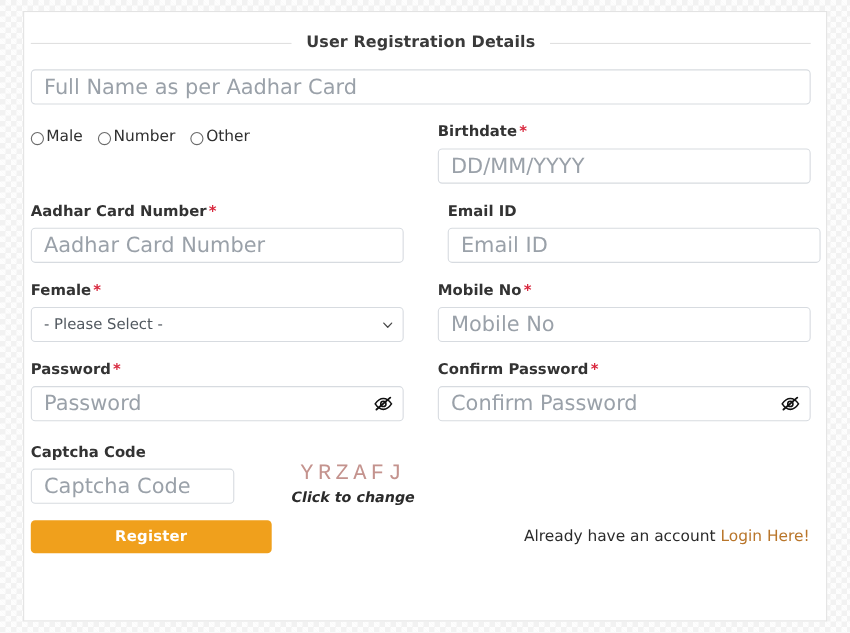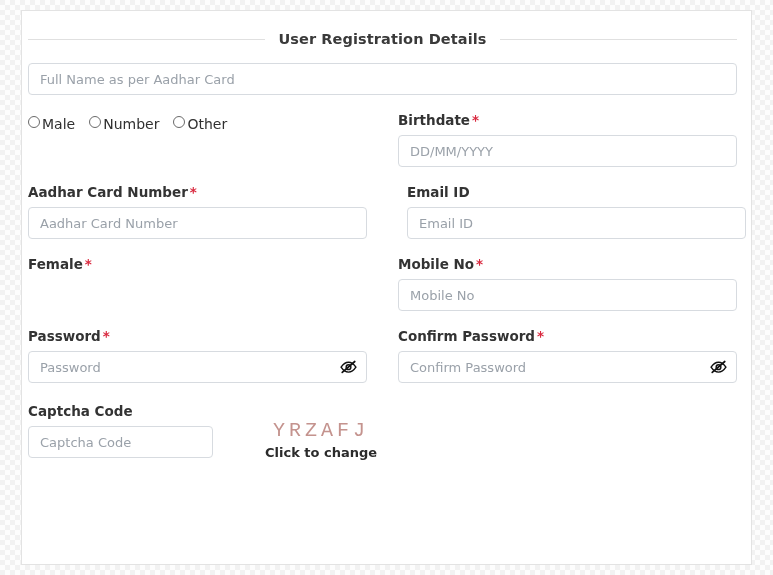--- a/index.html
+++ b/index.html
@@ -77,21 +77,21 @@
 
   .txtinput {
     box-sizing: border-box;
     width: 100%;
     height: 32px;
     border: 1px solid #d7dbe0;
     border-radius: 4px;
     background: #ffffff;
     padding: 0 11px;
     font-family: "DejaVu Sans", "Liberation Sans", sans-serif;
-    font-size: 13px;
+    font-size: 19px;
     color: #343a40;
     outline: none;
   }
   .txtinput::placeholder {
     color: #9aa1a9;
     opacity: 1;
   }
 
   .row {
     display: flex;
@@ -111,21 +111,21 @@
 
   
   .radio-group {
     display: flex;
     align-items: center;
     height: 22px;
     margin-top: 1px;
   }
   .radio-item {
     display: flex;
-    align-items: flex-start;
+    align-items: flex-end;
     margin-right: 14px;
     cursor: pointer;
   }
   .radio-dot {
     width: 12px;
     height: 12px;
     border: 1px solid #6a6a6a;
     border-radius: 50%;
     background: #ffffff;
     box-sizing: border-box;
@@ -210,20 +210,21 @@
     line-height: 22px;
     text-align: center;
     user-select: none;
   }
   .captcha-hint {
     font-size: 13px;
     color: #2b2b2b;
     font-weight: bold;
     margin-top: 3px;
     line-height: 15px;
+    font-style: italic;
   }
 
   
   .footer-row {
     display: flex;
     align-items: center;
     width: 709px;
     margin-top: 13px;
   }
   .register-btn {
@@ -298,20 +299,26 @@
       </div>
       <div class="col">
         <div class="field-label"><span>Email ID</span></div>
         <input class="txtinput" type="text" placeholder="Email ID" style="">
       </div>
     </div>
 
     <div class="row row-caste">
       <div class="col">
         <div class="field-label"><span>Female</span><span class="req">*</span></div>
+        <div class="select-wrap">
+          <div class="sel-display">- Please Select -</div>
+          <svg class="chevron" viewBox="0 0 10 10">
+            <path d="M1 3 L5 7.2 L9 3" fill="none" stroke="#4a4a4a" stroke-width="1.3" stroke-linecap="round" stroke-linejoin="round"></path>
+          </svg>
+        </div>
       </div>
       <div class="col">
         <div class="field-label"><span>Mobile No</span><span class="req">*</span></div>
         <input class="txtinput" type="text" placeholder="Mobile No" style="">
       </div>
     </div>
 
     <div class="row row-pass">
       <div class="col">
         <div class="field-label"><span>Password</span><span class="req">*</span></div>
@@ -345,15 +352,19 @@
       <div class="captcha-left">
         <div class="field-label">Captcha Code</div>
         <input class="txtinput" type="text" placeholder="Captcha Code" style="">
       </div>
       <div class="captcha-right">
         <div class="captcha-image">YRZAFJ</div>
         <div class="captcha-hint">Click to change</div>
       </div>
     </div>
 
+    <div class="footer-row">
+      <button class="register-btn">Register</button>
+      <div class="login-note"><span>Already have an account</span> <a class="login-link">Login Here!</a></div>
+    </div>
 
   </div>
 </div>
 
 </body></html>

